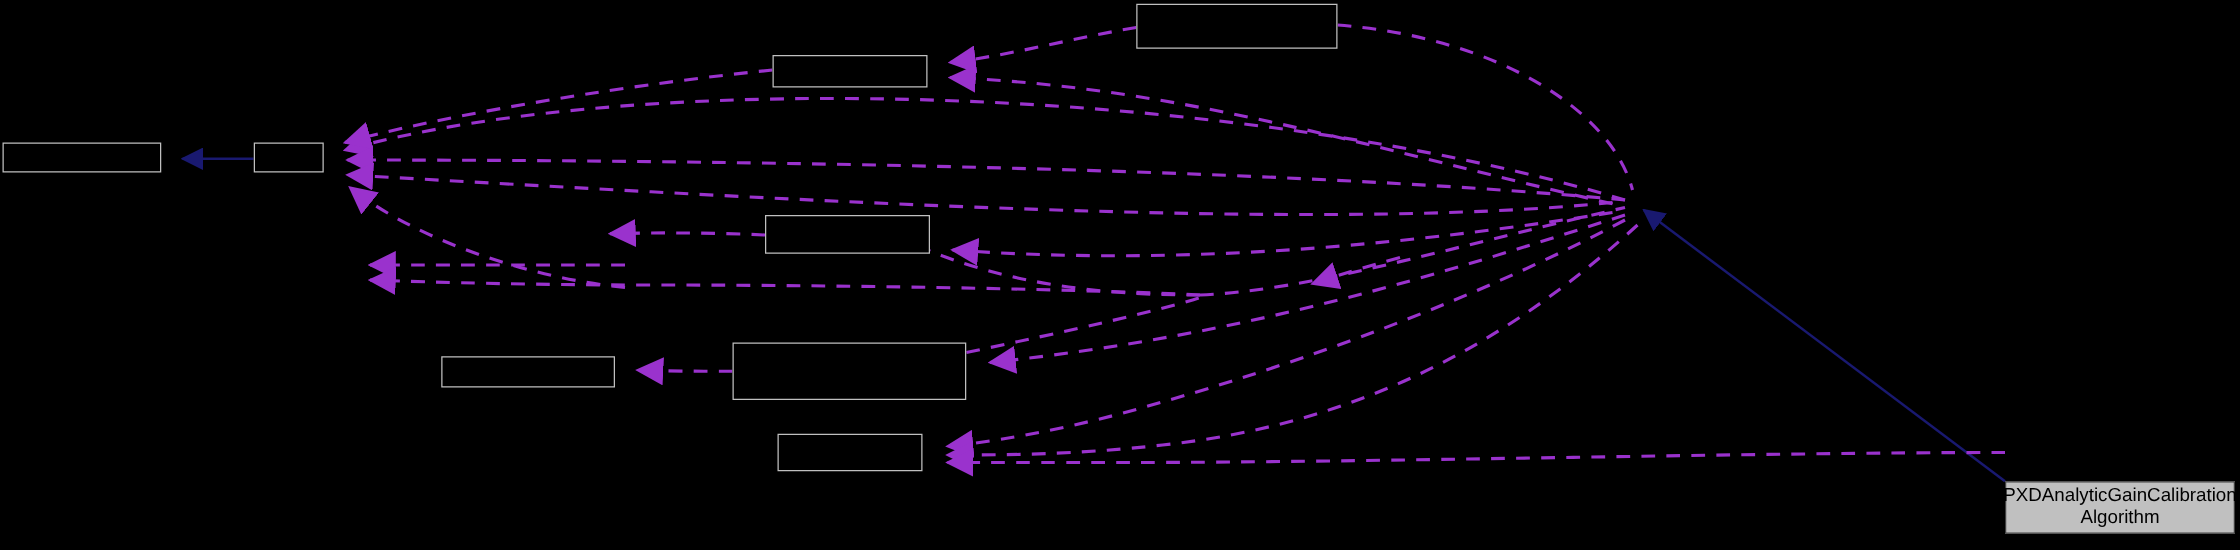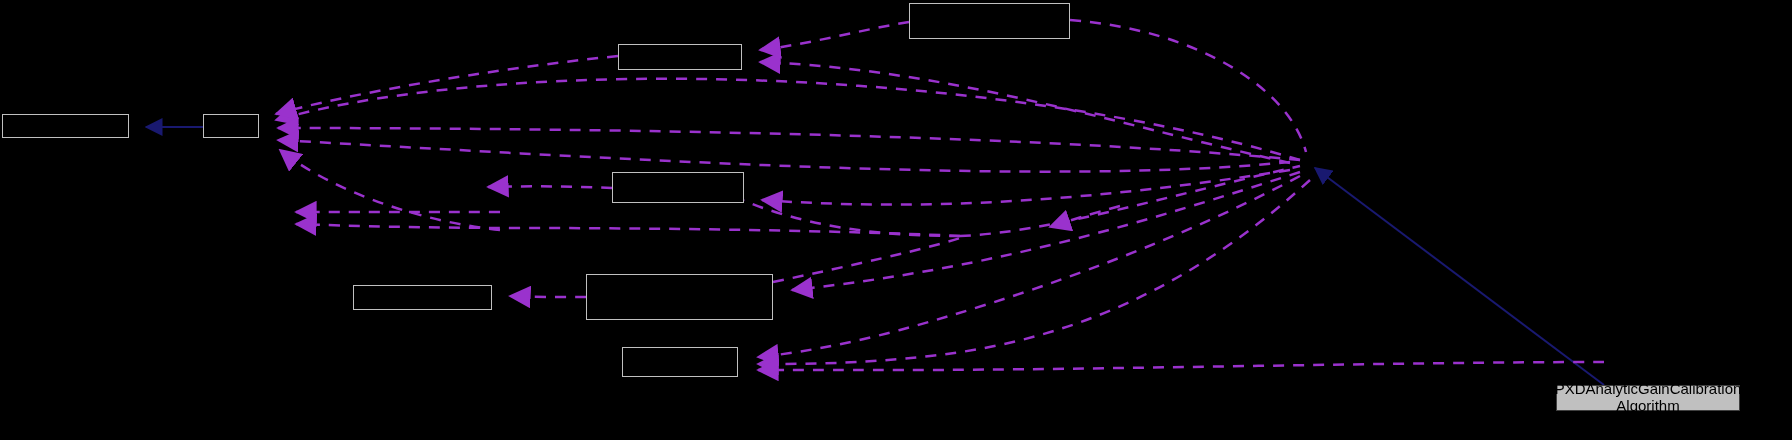--- a/index.html
+++ b/index.html
@@ -98,16 +98,16 @@
     </div>
 
   <div class="node empty" style="left:586px;top:274px;width:187px;height:46px;">
       <span></span>
     </div>
 
   <div class="node empty" style="left:622px;top:347px;width:116px;height:30px;">
       <span></span>
     </div>
 
-  <div class="node filled" style="left:1556px;top:385px;width:184px;height:26px;white-space:pre-line;text-align:center;"><span>PXDAnalyticGainCalibration
+  <div class="node filled" style="left:1604px;top:385px;width:184px;height:42px;white-space:pre-line;text-align:center;"><span>PXDAnalyticGainCalibration
 Algorithm</span></div>
 
 </div>
 
 </body></html>

